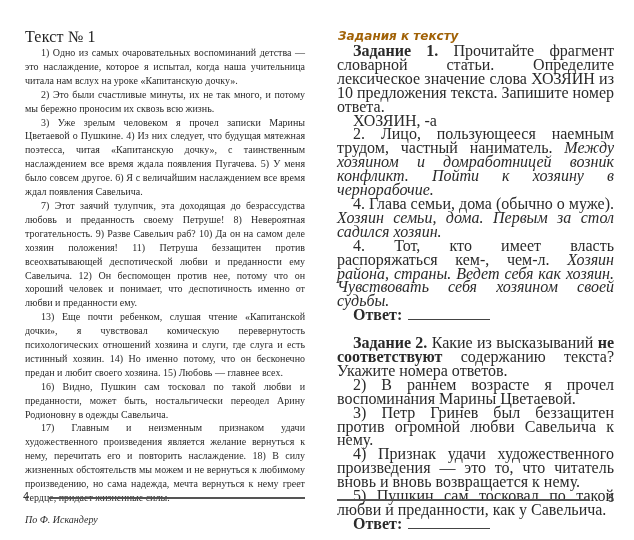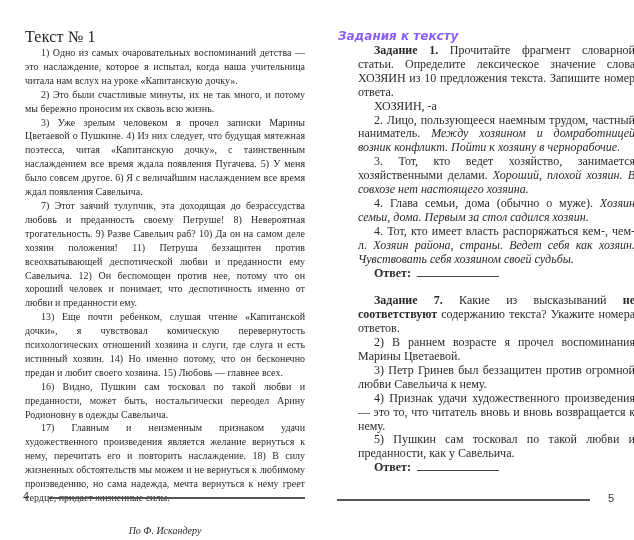--- a/index.html
+++ b/index.html
@@ -1,27 +1,27 @@
 <!DOCTYPE html>
 <html><head>
 <meta charset="utf-8">
 <style>
   html,body{margin:0;padding:0;background:#fff;}
   body{width:634px;height:540px;overflow:hidden;position:relative;font-family:"Liberation Serif","DejaVu Serif",serif;color:#2a2a2a;}
   .page{position:absolute;top:0;height:540px;}
   .left{left:0;width:317px;}
   .right{left:317px;width:317px;}
   .title-l{position:absolute;left:25px;top:28px;font-size:16px;font-weight:normal;letter-spacing:0.2px;color:#1e1e1e;}
-  .title-r{position:absolute;left:21px;top:29px;font-family:"DejaVu Sans","Liberation Sans",sans-serif;font-size:12px;font-weight:bold;font-style:italic;color:#8b5cf6;}
+  .title-r{position:absolute;left:21px;top:29px;font-family:"DejaVu Sans","Liberation Sans",sans-serif;font-size:12px;font-weight:bold;font-style:italic;color:#a16207;}
   .body-l{position:absolute;left:25px;top:46px;width:280px;font-size:10px;line-height:13.9px;text-align:justify;}
-  .body-r{position:absolute;left:20px;top:44px;width:277px;font-size:12px;line-height:13.9px;text-align:justify;margin-left:21px;}
+  .body-r{position:absolute;left:20px;top:44px;width:277px;font-size:16px;line-height:13.9px;text-align:justify;}
   p{margin:0 0 0 0;text-indent:16px;}
   .it{font-style:italic;}
   .b{font-weight:bold;}
-  .author{text-align:center;font-style:italic;margin-top:19px;text-indent:0;}
+  .author{text-align:left;font-style:italic;margin-top:8px;text-indent:0;}
   .ans{margin-top:0;}
   .line{display:inline-block;width:82px;border-bottom:1px solid #444;vertical-align:baseline;height:9px;margin-left:6px;}
   .gap{height:14px;}
   .pnum{position:absolute;font-family:"Liberation Sans","DejaVu Sans",sans-serif;font-size:11px;color:#333;}
   .rule{position:absolute;height:2px;background:#555;}
 </style>
 </head>
 <body>
 
 <div class="page left">
@@ -39,26 +39,25 @@
   <div class="pnum" style="left:23px;top:490px;">4</div>
   <div class="rule" style="left:49px;top:497px;width:256px;"></div>
 </div>
 
 <div class="page right">
   <div class="title-r">Задания к тексту</div>
   <div class="body-r">
     <p><span class="b">Задание 1.</span> <span>Прочитайте фрагмент словарной статьи. Определите лексическое значение слова ХОЗЯИН из 10 предложения текста. Запишите номер ответа.</span></p>
     <p>ХОЗЯИН, -а</p>
     <p><span>2. Лицо, пользующееся наемным трудом, частный наниматель.</span> <span class="it">Между хозяином и домработницей возник конфликт. Пойти к хозяину в чернорабочие.</span></p>
-    <p><span>3. Тот, кто ведет хозяйство, занимается хозяйственными делами.</span> <span class="it">Хороший, плохой хозяин. В совхозе нет настоящего хозяина.</span></p>
     <p><span>4. Глава семьи, дома (обычно о муже).</span> <span class="it">Хозяин семьи, дома. Первым за стол садился хозяин.</span></p>
     <p><span>4. Тот, кто имеет власть распоряжаться кем-, чем-л.</span> <span class="it">Хозяин района, страны. Ведет себя как хозяин. Чувствовать себя хозяином своей судьбы.</span></p>
     <p class="ans"><span class="b">Ответ:</span><span class="line"></span></p>
     <div class="gap"></div>
-    <p><span class="b">Задание 7.</span> <span>Какие из высказываний</span> <span class="b">не соответствуют</span> <span>содержанию текста? Укажите номера ответов.</span></p>
+    <p><span class="b">Задание 2.</span> <span>Какие из высказываний</span> <span class="b">не соответствуют</span> <span>содержанию текста? Укажите номера ответов.</span></p>
     <p>2)  В раннем возрасте я прочел воспоминания Марины Цветаевой.</p>
     <p>3)  Петр Гринев был беззащитен против огромной любви Савельича к нему.</p>
     <p>4)  Признак удачи художественного произведения — это то, что читатель вновь и вновь возвращается к нему.</p>
     <p>5)  Пушкин сам тосковал по такой любви и преданности, как у Савельича.</p>
     <p class="ans"><span class="b">Ответ:</span><span class="line"></span></p>
   </div>
   <div class="rule" style="left:20px;top:499px;width:253px;"></div>
   <div class="pnum" style="left:291px;top:492px;">5</div>
 </div>
 

